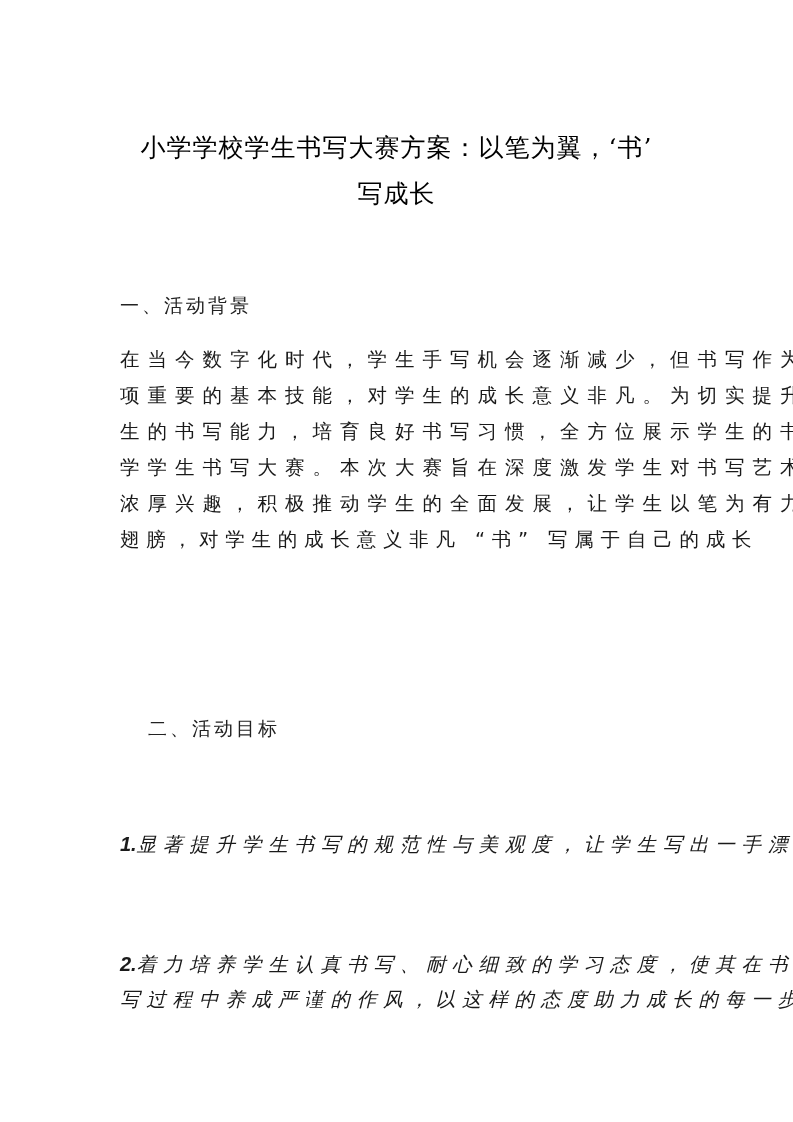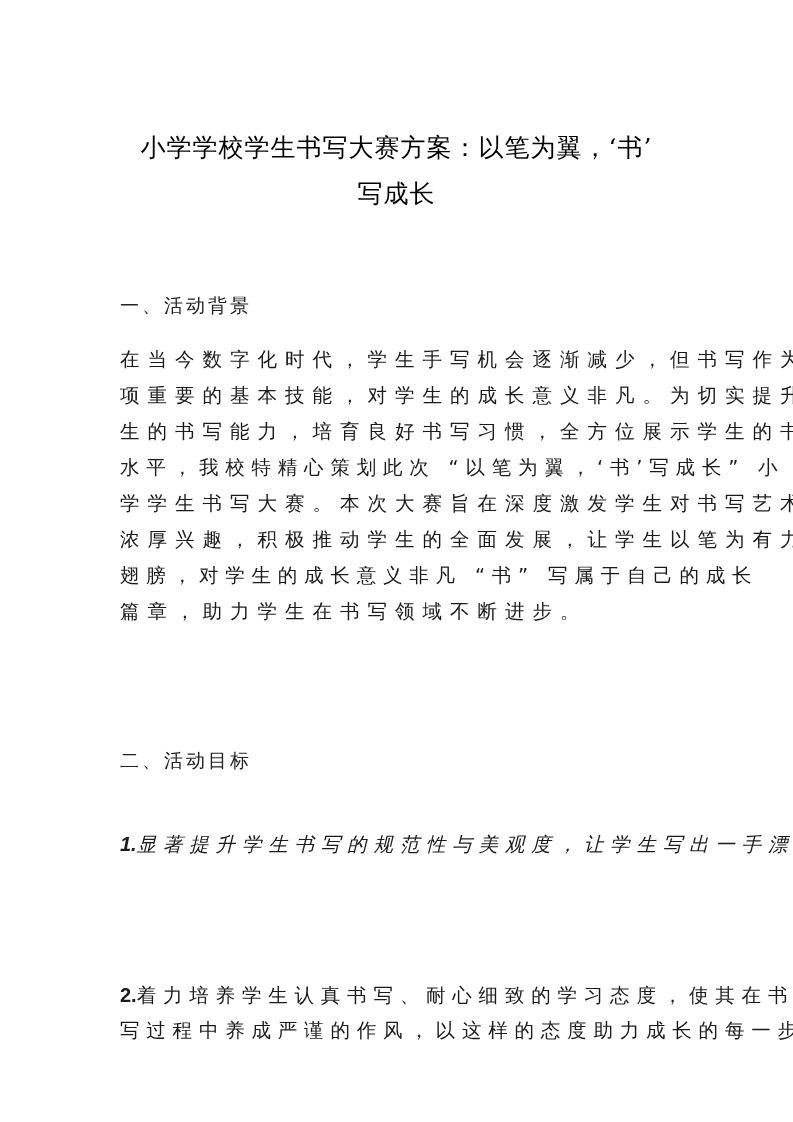--- a/index.html
+++ b/index.html
@@ -38,35 +38,33 @@
     <span class="l1">小学学校学生书写大赛方案：以笔为翼，‘书’</span>
     <span class="l2">写成长</span>
   </div>
 
   <div class="heading" style="top:293px;">一、活动背景</div>
 
   <div class="para" style="top:342px;">
     <span class="line">在当今数字化时代，学生手写机会逐渐减少，但书写作为一</span>
     <span class="line">项重要的基本技能，对学生的成长意义非凡。为切实提升学</span>
     <span class="line">生的书写能力，培育良好书写习惯，全方位展示学生的书写</span>
-    <span class="line tight">水平，我校特精心策划此次 “以笔为翼，‘书’写成长” 小</span>
     <span class="line">学学生书写大赛。本次大赛旨在深度激发学生对书写艺术的</span>
     <span class="line">浓厚兴趣，积极推动学生的全面发展，让学生以笔为有力的</span>
     <span class="line tight">翅膀，对学生的成长意义非凡 “书” 写属于自己的成长</span>
-    <span class="line">篇章，助力学生在书写领域不断进步。</span>
   </div>
 
-  <div class="heading" style="top:748px;">二、活动目标</div>
+  <div class="heading" style="top:716px;margin-left:28px;">二、活动目标</div>
 
   <div class="para" style="top:826px;font-style:italic;">
     <span class="line tight">
       <span class="num">1.</span><span>显著提升学生书写的规范性与美观度，让学生写出一手漂</span>
     </span>
   </div>
 
-  <div class="para" style="top:977px;">
+  <div class="para" style="top:946px;font-style:italic;">
     <span class="line tight">
       <span class="num">2.</span><span>着力培养学生认真书写、耐心细致的学习态度，使其在书</span>
     </span>
     <span class="line tight">写过程中养成严谨的作风，以这样的态度助力成长的每一步。</span>
   </div>
 
 </div>
 
 </body></html>

